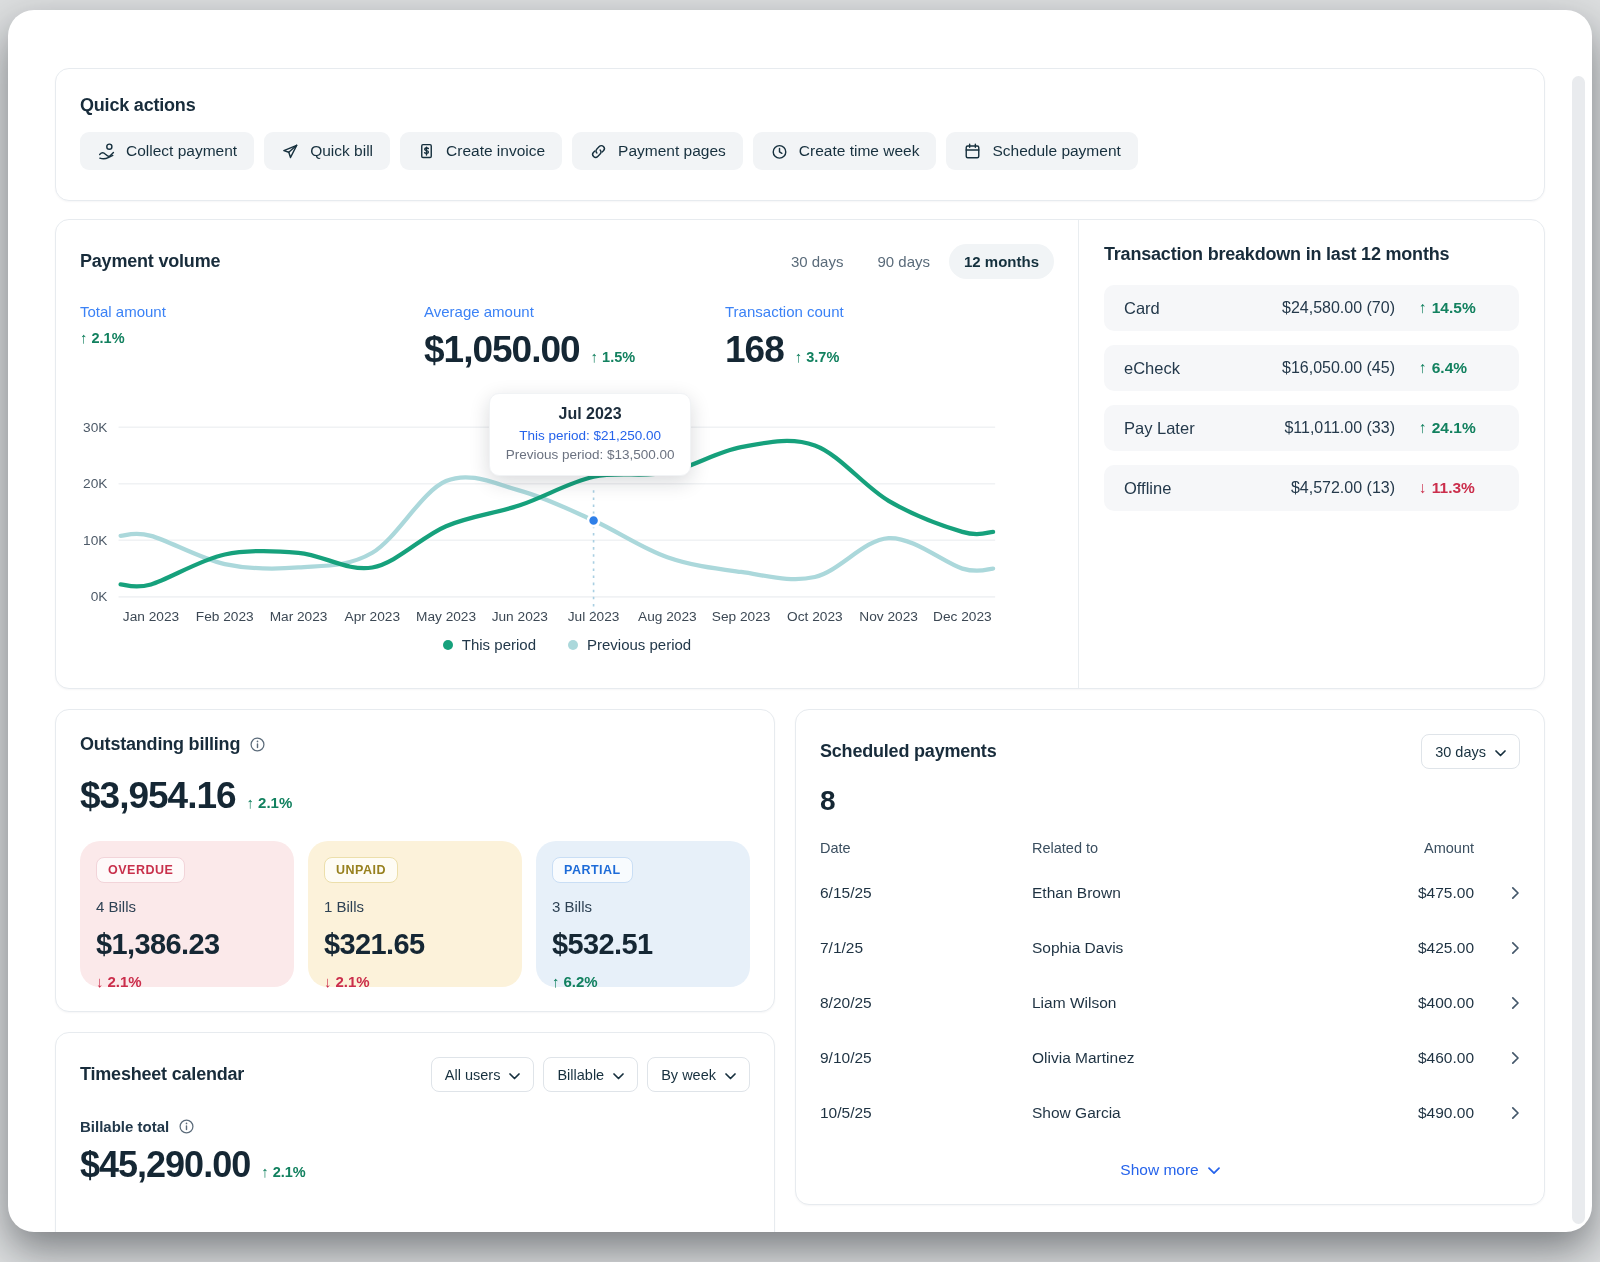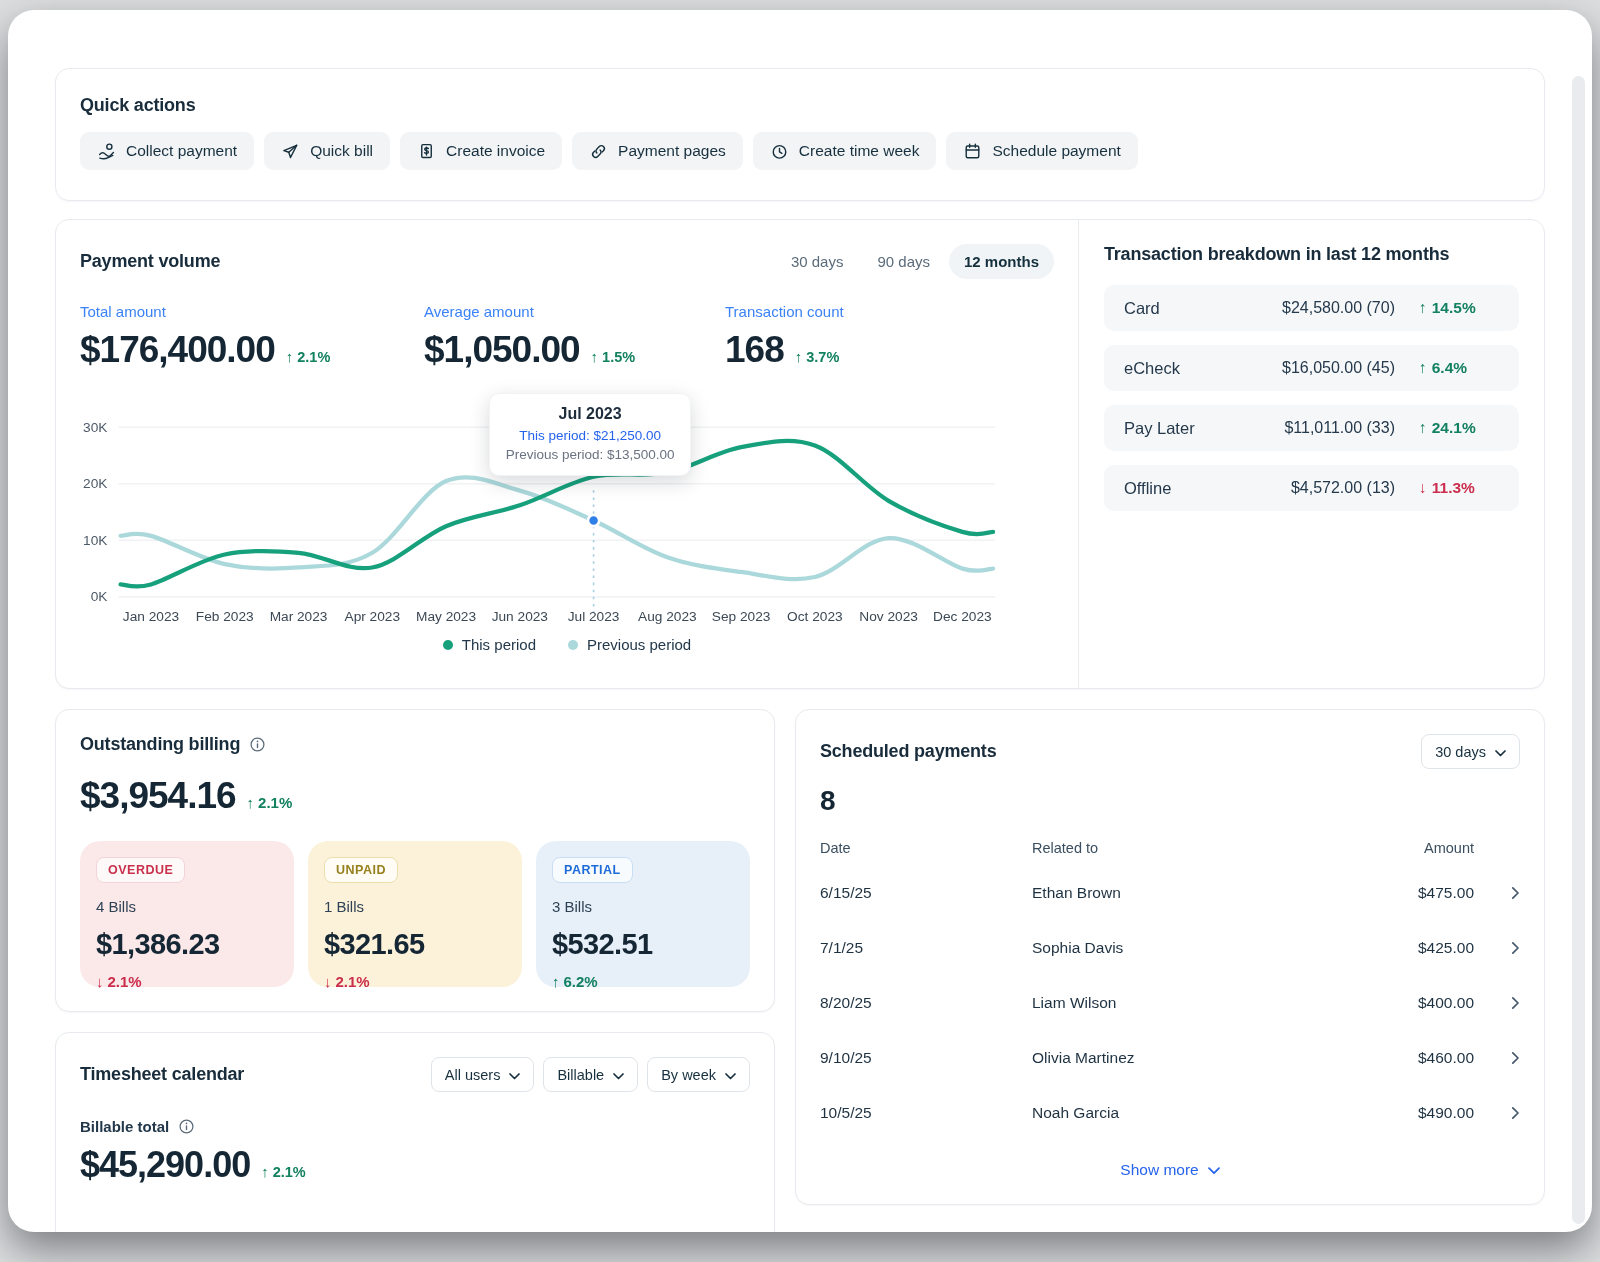--- a/index.html
+++ b/index.html
@@ -205,21 +205,20 @@
         <div class="pv-tabs">
           <button class="pv-tab">30 days</button>
           <button class="pv-tab">90 days</button>
           <button class="pv-tab active">12 months</button>
         </div>
       </div>
       <div class="pv-metrics">
         <div class="metric">
           <div class="metric-label">Total amount</div>
           <div class="value-row">
-            <span class="big-num">$176,400.00</span>
             <span class="delta up">
                 <span class="arrow">↑</span>
                 <span>2.1%</span>
               </span>
           </div>
         </div>
         <div class="metric">
           <div class="metric-label">Average amount</div>
           <div class="value-row">
             <span class="big-num">$1,050.00</span>
@@ -485,21 +484,21 @@
             <span class="col-amount">$460.00</span>
             <span class="col-chevron">
               <svg width="9" height="14" viewBox="0 0 9 14" fill="none">
                 <path d="M1.8 1.8L7 7l-5.2 5.2" stroke="#44576a" stroke-width="1.7" stroke-linecap="round" stroke-linejoin="round"></path>
               </svg>
             </span>
           </div>
 
           <div class="sp-row">
             <span class="col-date">10/5/25</span>
-            <span class="col-name">Noah Garcia</span>
+            <span class="col-name">Show Garcia</span>
             <span class="col-amount">$490.00</span>
             <span class="col-chevron">
               <svg width="9" height="14" viewBox="0 0 9 14" fill="none">
                 <path d="M1.8 1.8L7 7l-5.2 5.2" stroke="#44576a" stroke-width="1.7" stroke-linecap="round" stroke-linejoin="round"></path>
               </svg>
             </span>
           </div>
 
       </div>
       <button class="sp-show-more">

